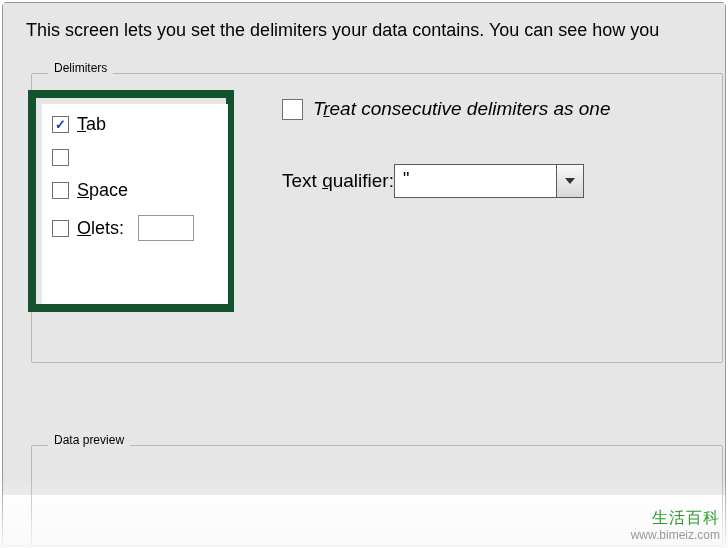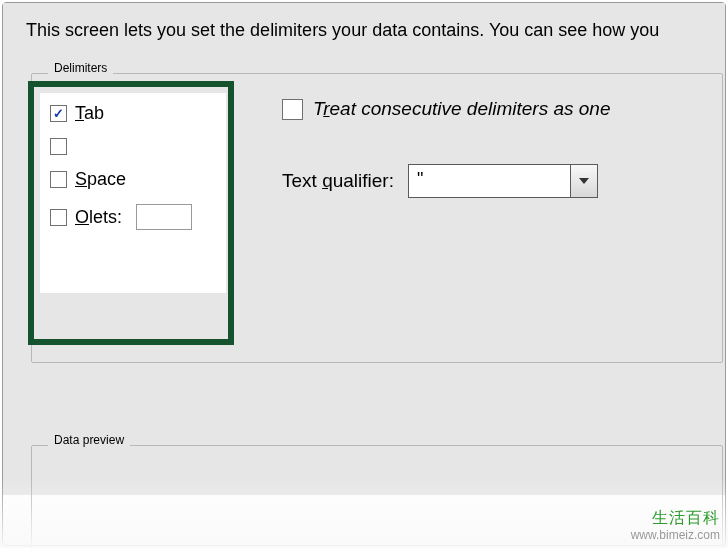--- a/index.html
+++ b/index.html
@@ -54,25 +54,25 @@
       font-size: 12px;
     }
     .delimiters-box {
       top: 70px;
       left: 28px;
       right: 2px;
       height: 290px;
     }
     .highlight-frame {
       position: absolute;
-      top: 7px;
+      top: 16px;
       left: -4px;
       width: 206px;
-      height: 264px;
-      border: 6px solid #14532d;
+      height: 222px;
+      border: 8px solid #14532d;
     }
     .delim-inner {
       position: absolute;
       top: 6px;
       left: 6px;
       width: 186px;
       height: 200px;
       background: #fff;
       padding: 10px;
     }
@@ -124,21 +124,20 @@
     .checkbox-big {
       width: 21px;
       height: 21px;
       border: 1px solid #707070;
       background: #fff;
     }
     .qualifier-row {
       margin-top: 44px;
       display: flex;
       align-items: center;
-      gap: 14px;
       font-size: 19px;
     }
     .combo {
       display: inline-flex;
       align-items: stretch;
       height: 34px;
     }
     .combo-text {
       width: 162px;
       border: 1px solid #5a5a5a;

